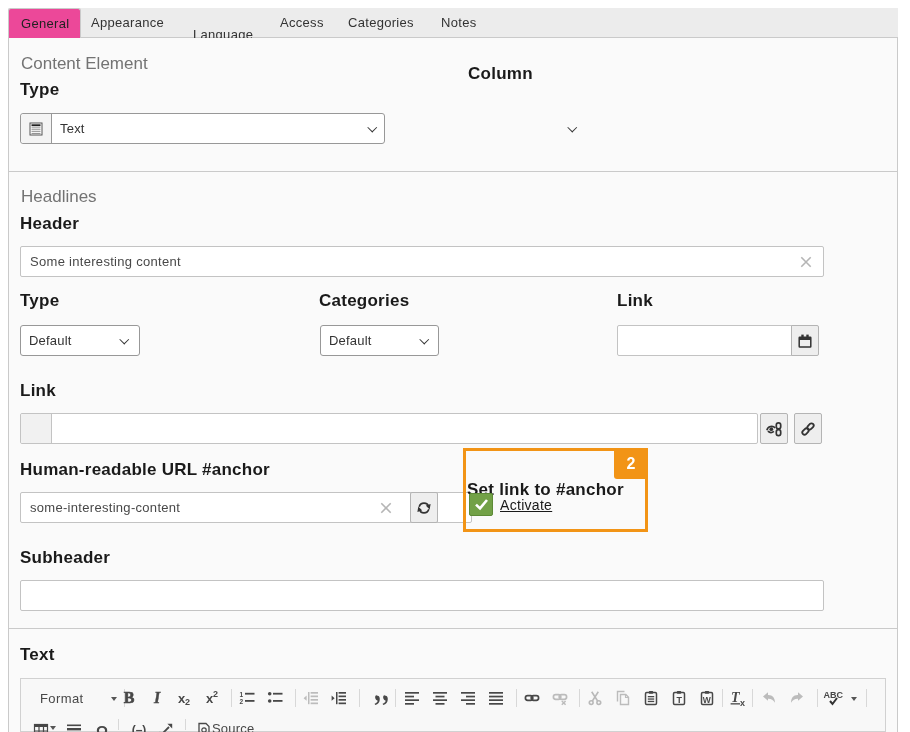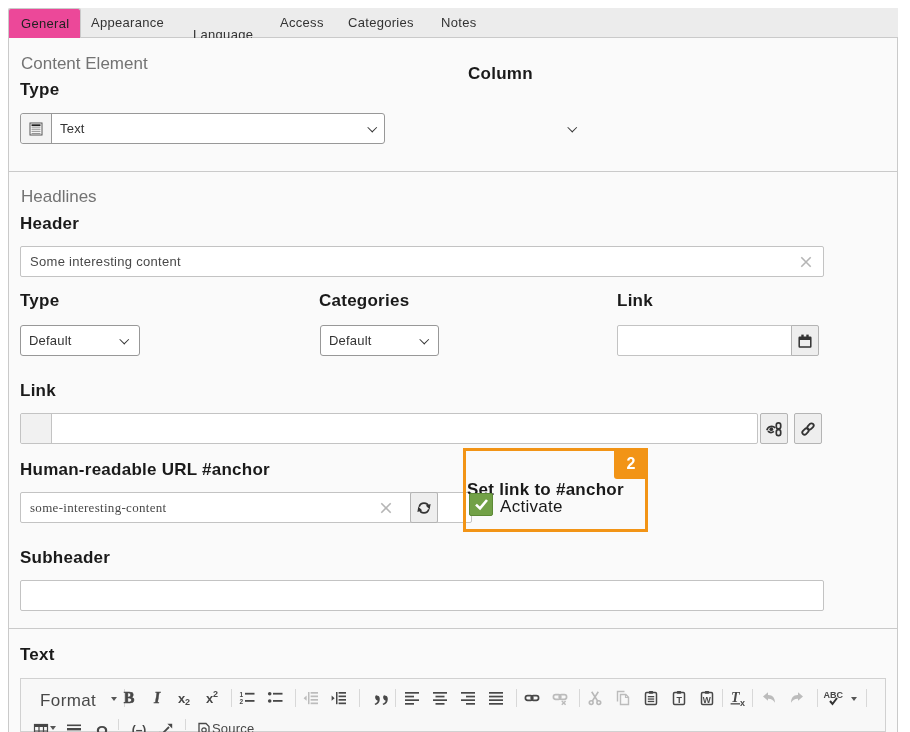--- a/index.html
+++ b/index.html
@@ -104,21 +104,21 @@
   <div class="abs btn" style="left:794px; top:413px;">
     <svg width="16" height="16" viewBox="0 0 16 16">
       <g transform="rotate(45 8 8)" fill="none" stroke="#333" stroke-width="1.8">
         <rect x="5.8" y="0.9" width="4.4" height="7" rx="2.2"></rect>
         <rect x="5.8" y="8.1" width="4.4" height="7" rx="2.2"></rect>
       </g>
     </svg>
   </div>
 
   <div class="abs lbl" style="left:20px; top:460px;">Human-readable URL #anchor</div>
-  <div class="abs inp" style="left:20px; top:492px; width:452px;font-family:Liberation Serif, serif;">some-interesting-content</div>
+  <div class="abs inp" style="left:20px; top:492px; width:452px;">some-interesting-content</div>
   <svg class="abs" style="left:380px; top:502px;" width="12" height="12" viewBox="0 0 12 12">
       <path d="M1.3 1.3 L10.7 10.7 M10.7 1.3 L1.3 10.7" stroke="#b5b5b5" stroke-width="1.6" fill="none"></path>
     </svg>
   <div class="abs btn" style="left:410px; top:492px;">
     <svg width="16" height="16" viewBox="0 0 16 16">
       <defs>
           <marker id="ah1" markerWidth="5" markerHeight="5" refX="2" refY="2.5" orient="auto" markerUnits="userSpaceOnUse">
             <path d="M0 0 L5 2.5 L0 5 Z" fill="#333"></path>
           </marker>
         </defs>
@@ -128,31 +128,31 @@
   </div>
 
   <div class="abs" style="left:463px; top:448px; width:185px; height:84px; border:3px solid #f29416;"></div>
   <div class="abs" style="left:614px; top:448px; width:34px; height:31px; background:#f29416; border-radius:0 0 0 3px; color:#fff; font-size:16px; font-weight:bold; display:flex; align-items:center; justify-content:center;">2</div>
   <div class="abs lbl" style="left:467px; top:480px;">Set link to #anchor</div>
   <div class="abs" style="left:469px; top:493px; width:24px; height:23px; background:#72a147; border:1px solid #5d8a36; border-radius:2px; display:flex; align-items:center; justify-content:center;">
     <svg width="17" height="17" viewBox="0 0 17 17">
         <path d="M3 8.6 L7 12.4 L14 4.0" fill="none" stroke="#fff" stroke-width="2.6"></path>
       </svg>
   </div>
-  <div class="abs" style="left:500px; top:497px; font-size:17px; letter-spacing:.3px; color:#1a1a1a;">Activate</div>
+  <div class="abs" style="left:500px; top:497px; font-size:14px; letter-spacing:.3px; color:#1a1a1a;text-decoration:underline;">Activate</div>
 
   <div class="abs lbl" style="left:20px; top:548px;">Subheader</div>
   <div class="abs inp" style="left:20px; top:580px; width:804px;"></div>
 
   <div class="sep" style="top:628px;"></div>
 
   <div class="abs lbl" style="left:20px; top:645px;">Text</div>
   <div class="abs" style="left:20px; top:678px; width:866px; height:54px; background:#f8f8f8; border:1px solid #d1d1d1;"></div>
 
-  <div class="abs" style="left:40px; top:691px; font-size:17px; letter-spacing:.4px; color:#484848;">Format</div>
+  <div class="abs" style="left:40px; top:691px; font-size:13px; letter-spacing:.4px; color:#484848;">Format</div>
   <div class="abs" style="left:111px; top:697px; width:0; height:0; border-left:3.5px solid transparent; border-right:3.5px solid transparent; border-top:4px solid #565656;"></div>
   <div class="tsep" style="left:124px;"></div>
 
   <div class="ti" style="left:115px; top:686px; font:bold 16px 'Liberation Serif'; -webkit-text-stroke:0.6px #484848;">B</div>
   <div class="ti" style="left:143px; top:686px; font:italic bold 16px 'Liberation Serif'; -webkit-text-stroke:0.4px #484848;">I</div>
   <div class="ti" style="left:170px; top:686px;">
       <span style="font:bold 13px 'Liberation Sans';">x</span>
       <span style="font:bold 9px 'Liberation Sans'; position:relative; top:4px;">2</span>
     </div>
   <div class="ti" style="left:198px; top:686px;">

